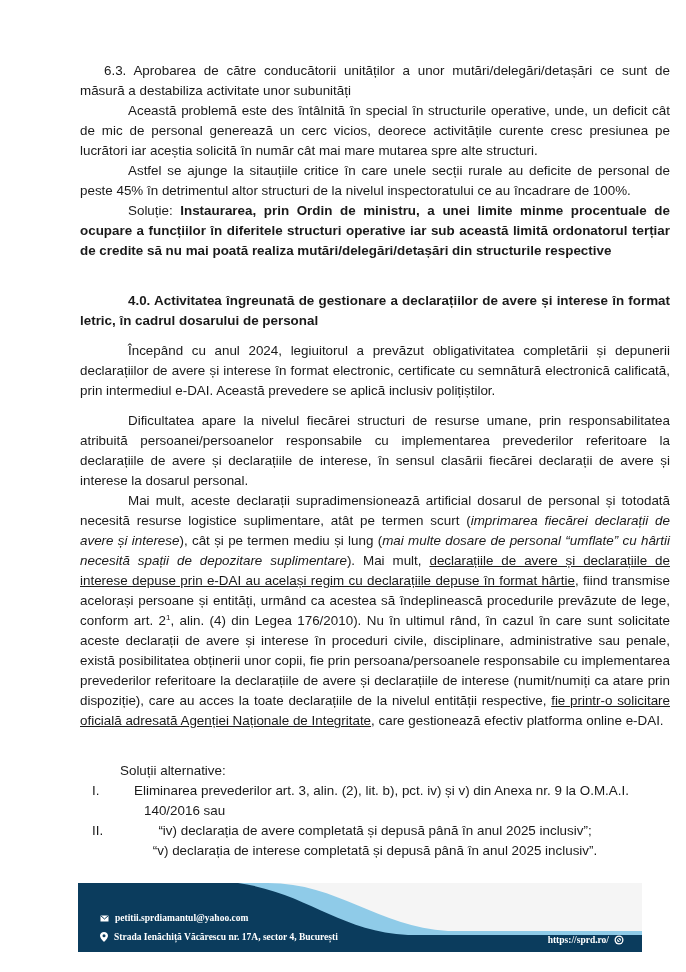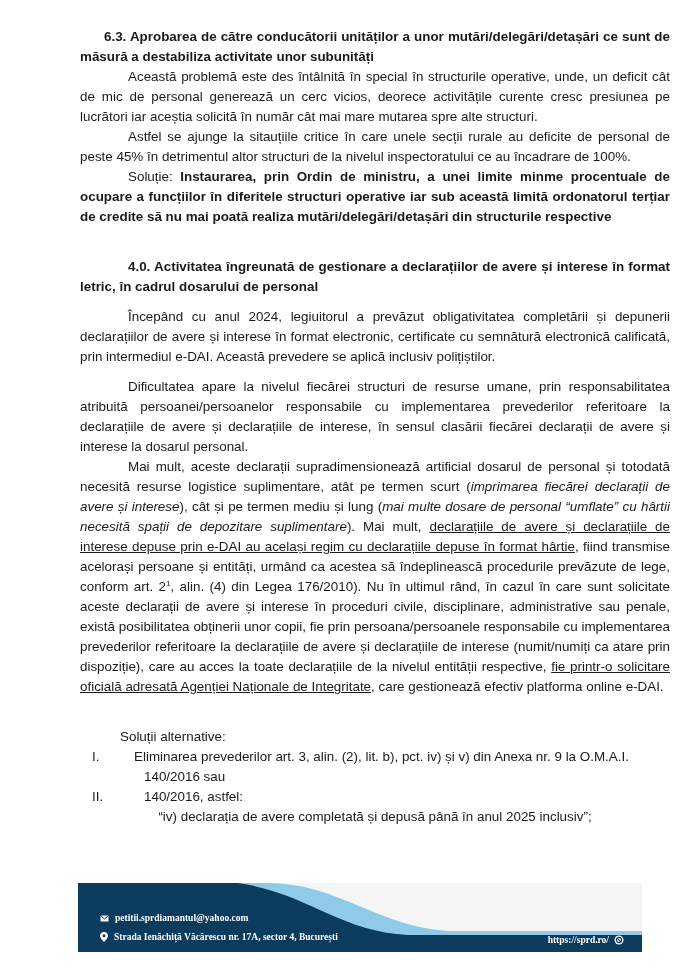--- a/index.html
+++ b/index.html
@@ -1,21 +1,21 @@
 <!DOCTYPE html>
 <html><head>
 <meta charset="utf-8">
 <style>
   html, body { margin: 0; padding: 0; background: #ffffff; }
   body { width: 686px; height: 972px; position: relative; overflow: hidden;
          font-family: "Liberation Sans", "DejaVu Sans", sans-serif; color: #1a1a1a; }
   .page { position: absolute; left: 80px; top: 27px; width: 590px; font-size: 13.4px; line-height: 20px; }
   p { margin: 0; text-align: justify; }
   .indent { text-indent: 48px; }
-  .h { font-weight: bold; text-indent: 24px; }
+  .h { font-weight: normal; text-indent: 24px; margin-top: 34px; }
   .h2 { font-weight: bold; text-indent: 48px; }
   .gap { height: 20px; }
   .gap2 { height: 10px; }
   b { font-weight: bold; }
   i { font-style: italic; }
   u { text-decoration: underline; }
   sup { font-size: 8px; line-height: 0; vertical-align: super; }
   .list { margin: 0; padding: 0; list-style: none; }
   .list li { position: relative; padding-left: 54px; text-align: justify; }
   .list li .num { position: absolute; left: 12px; top: 0; }
@@ -57,24 +57,24 @@
 
   <p class="sol-alt">Soluții alternative:</p>
   <ul class="list">
     <li>
       <span class="num">I.</span>
       <span>Eliminarea prevederilor art. 3, alin. (2), lit. b), pct. iv) și v) din Anexa nr. 9 la O.M.A.I.</span>
       <span class="cont">140/2016 sau</span>
     </li>
     <li>
       <span class="num">II.</span>
-      <span class="cont">140/2016, astfel:</span>
     </li>
   </ul>
   <p class="quote">“iv) declarația de avere completată și depusă până în anul 2025 inclusiv”;</p>
+  <p class="quote">“v) declarația de interese completată și depusă până în anul 2025 inclusiv”.</p>
 </div>
 
 <div class="footer">
   <svg class="wave" width="564" height="69" viewBox="0 0 564 69">
     <path d="M 0 0 L 564 0 L 564 52 L 330 52 C 260 48, 230 10, 160 0 Z" fill="#8fcbe8"></path>
     <path d="M 0 0 L 564 0 L 564 48 L 330 48 C 260 44, 220 0, 150 0 Z" fill="#f5f5f5" transform="translate(40,0)"></path>
     <path d="M 0 0 L 190 0 C 240 8, 290 40, 360 50 L 564 50 L 564 69 L 0 69 Z" fill="#0b3c5d" opacity="0"></path>
   </svg>
   <div class="line email">
     <span class="icon">

